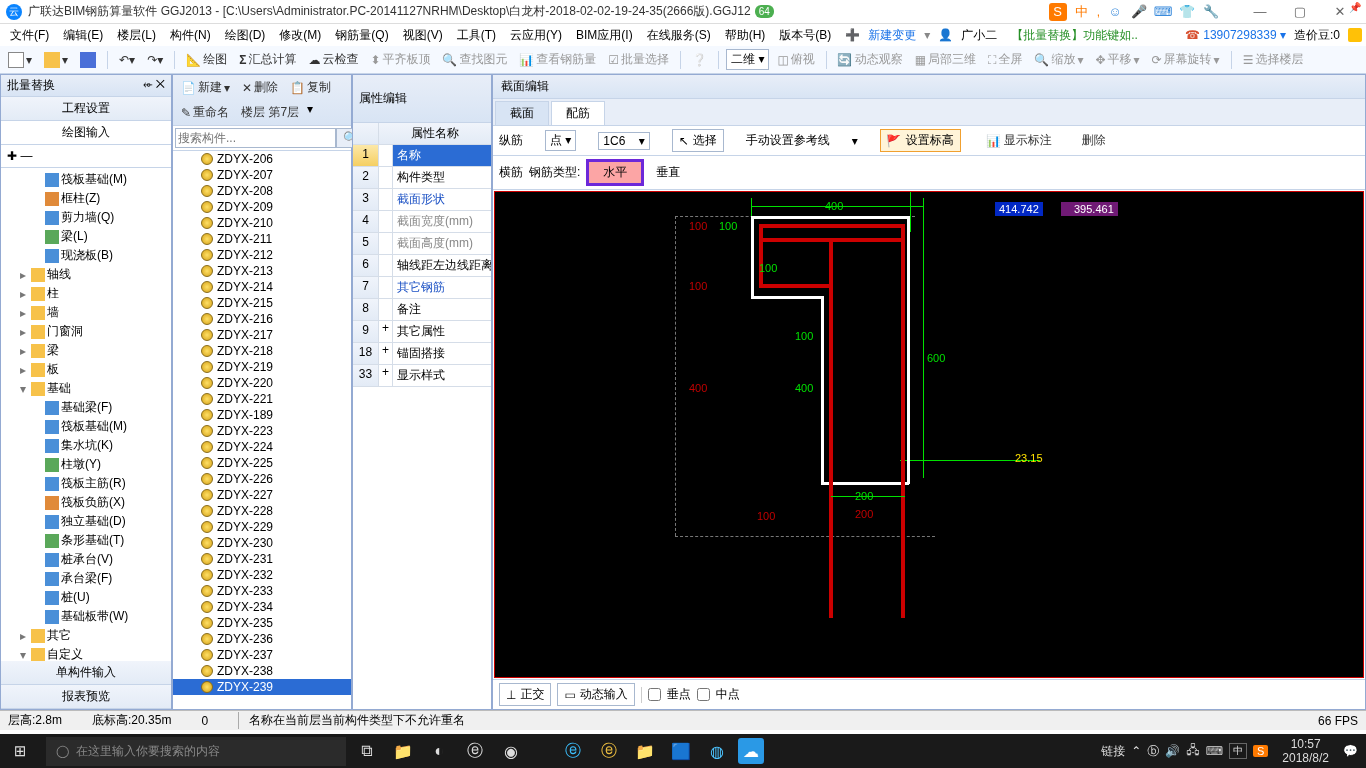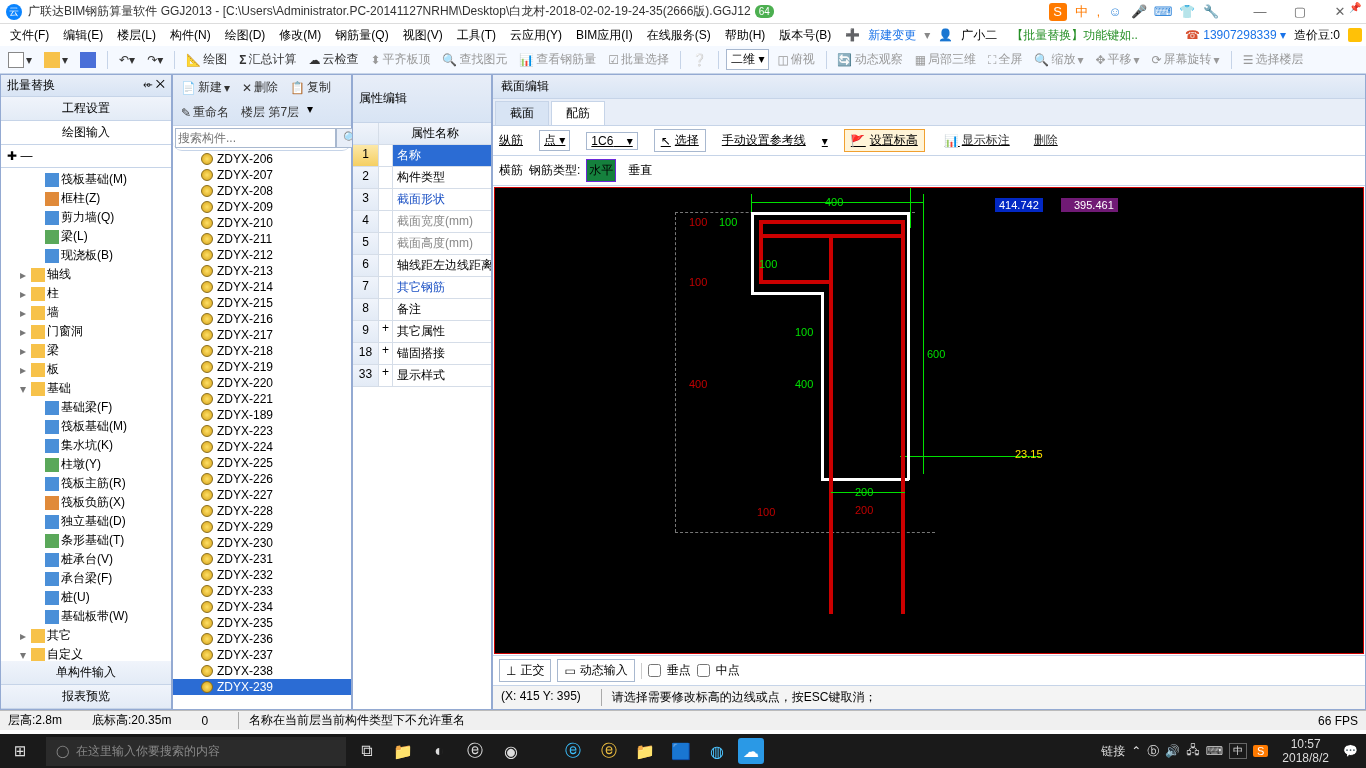--- a/index.html
+++ b/index.html
@@ -44,21 +44,21 @@
 .texp { width: 12px; text-align: center; color: #777; }
 .tico3 { width: 14px; height: 14px; margin: 0 2px; display: inline-block; }
 .tfolder { background: #f7c24a; }
 .ticon-b { background: #4a8fd8; }
 .ticon-g { background: #5aa85a; }
 .ticon-o { background: #e08a3a; }
 
 
 .complist { width: 180px; border: 1px solid #94aad2; display: flex; flex-direction: column; }
 .cl-tools { background: linear-gradient(#e8eef8,#d8e4f4); padding: 2px 4px; display: flex; gap: 4px; flex-wrap: wrap; border-bottom: 1px solid #c6d4e8; }
-.cl-search { padding: 2px; border-bottom: 1px solid #c6d4e8; display: flex; border-radius: 9px; }
+.cl-search { padding: 2px; border-bottom: 1px solid #c6d4e8; display: flex; }
 .cl-search input { flex: 1; border: 1px solid #a8b8cf; padding: 2px; }
 .cl-list { flex: 1; overflow: auto; background: #fff; }
 .clrow { display: flex; align-items: center; padding: 1px 4px 1px 28px; }
 .clrow .dot { width: 12px; height: 12px; background: radial-gradient(#ffe066,#d4a017); border-radius: 50%; margin-right: 4px; border: 1px solid #8a6d1a; }
 .clrow.sel { background: #2b6cd4; color: #fff; }
 
 
 .proppanel { width: 140px; border: 1px solid #94aad2; display: flex; flex-direction: column; }
 .pp-tab { background: linear-gradient(#e8eef8,#d8e4f4); padding: 15px 6px; border-bottom: 1px solid #c6d4e8; }
 .pgrid { flex: 1; }
@@ -71,21 +71,21 @@
 .p9 { width: 14px; text-align: center; border-right: 1px solid #d5dde8; }
 .pnum.sel { background: linear-gradient(#fce8a8,#f5cf62); }
 .prow.sel .plabel { background: #2b6cd4; color: #fff; }
 
 
 .canvasarea { flex: 1; border: 1px solid #94aad2; display: flex; flex-direction: column; }
 .ca-title { background: linear-gradient(#e8eef8,#d8e4f4); padding: 3px 8px; border-bottom: 1px solid #c6d4e8; }
 .ca-tabs { display: flex; background: #e8eef8; padding-top: 2px; border-bottom: 1px solid #c6d4e8; }
 .catab { padding: 3px 14px; background: #d8e4f4; border: 1px solid #c6d4e8; border-bottom: none; margin-left: 2px; }
 .catab.active { background: #fff; }
-.ca-toolbar { padding: 3px 6px; display: flex; gap: 16px; align-items: center; border-bottom: 1px solid #c6d4e8; background: #fff; text-decoration: underline; }
+.ca-toolbar { padding: 3px 6px; display: flex; gap: 22px; align-items: center; border-bottom: 1px solid #c6d4e8; background: #fff; }
 .ca-toolbar2 { padding: 3px 6px; display: flex; gap: 6px; align-items: center; border-bottom: 1px solid #c6d4e8; background: #fff; }
 .btnbox { border: 1px solid #a8b8cf; padding: 2px 6px; display: inline-flex; gap: 4px; align-items: center; }
 .btnbox.hl { border-color: #f0a030; background: #fff4d8; }
 .canvas { flex: 1; background: #000; position: relative; border: 1px solid #c00; margin: 1px; }
 .ca-bottom { padding: 3px 6px; display: flex; gap: 6px; align-items: center; border-top: 1px solid #c6d4e8; background: #fff; }
 .ca-status { padding: 3px 8px; border-top: 1px solid #c6d4e8; background: #f4f4f4; display: flex; gap: 20px; }
 
 
 .dim-h { position: absolute; color: #00e000; font-size: 11px; }
 .dim-r { position: absolute; color: #c00000; font-size: 11px; }
@@ -600,21 +600,21 @@
       <span class="combo"><span>1C6</span> &nbsp;&nbsp;&nbsp;▾</span>
       <span class="btnbox">↖ <span>选择</span></span>
       <span>手动设置参考线</span>▾
       <span class="btnbox hl">🚩 <span>设置标高</span></span>
       <span class="tbtn">📊 <span>显示标注</span></span>
       <span class="tbtn">删除</span>
     </div>
     <div class="ca-toolbar2">
       <span>横筋</span>
       <span>钢筋类型:</span>
-      <span style="background:#15803d;border:1px solid #6d28d9;padding:2px 2px">水平</span>
+      <span style="background:#fca5a5;border:3px solid #6d28d9;padding:2px 14px">水平</span>
       <span style="padding:2px 6px">垂直</span>
     </div>
 
     <div class="canvas">
 
       <div class="measure" style="top:10px;left:500px">414.742</div>
       <div class="measure hl" style="top:10px;left:566px">395.461</div>
 
       <div class="guide-g-h" style="top:268px;left:405px;width:140px"></div>
       <div class="guide-g-v" style="top:0;left:415px;height:40px"></div>
@@ -661,24 +661,20 @@
     </div>
 
     <div class="ca-bottom">
       <span class="btnbox">⊥ <span>正交</span></span>
       <span class="btnbox">▭ <span>动态输入</span></span>
       <span style="border-left:1px solid #ccc;height:16px"></span>
       <input type="checkbox" style="">
         <span>垂点</span>
       <input type="checkbox" style="">
         <span>中点</span>
-    </div>
-    <div class="ca-status">
-      <span>(X: 415 Y: 395)</span>
-      <span style="border-left:1px solid #aaa;padding-left:10px">请选择需要修改标高的边线或点，按ESC键取消；</span>
     </div>
   </div>
 
 </div>
 
 <div class="statusbar">
   <span>层高:2.8m</span>
   <span>底标高:20.35m</span>
   <span>0</span>
   <span style="border-left:1px solid #aaa;padding-left:10px">名称在当前层当前构件类型下不允许重名</span>

